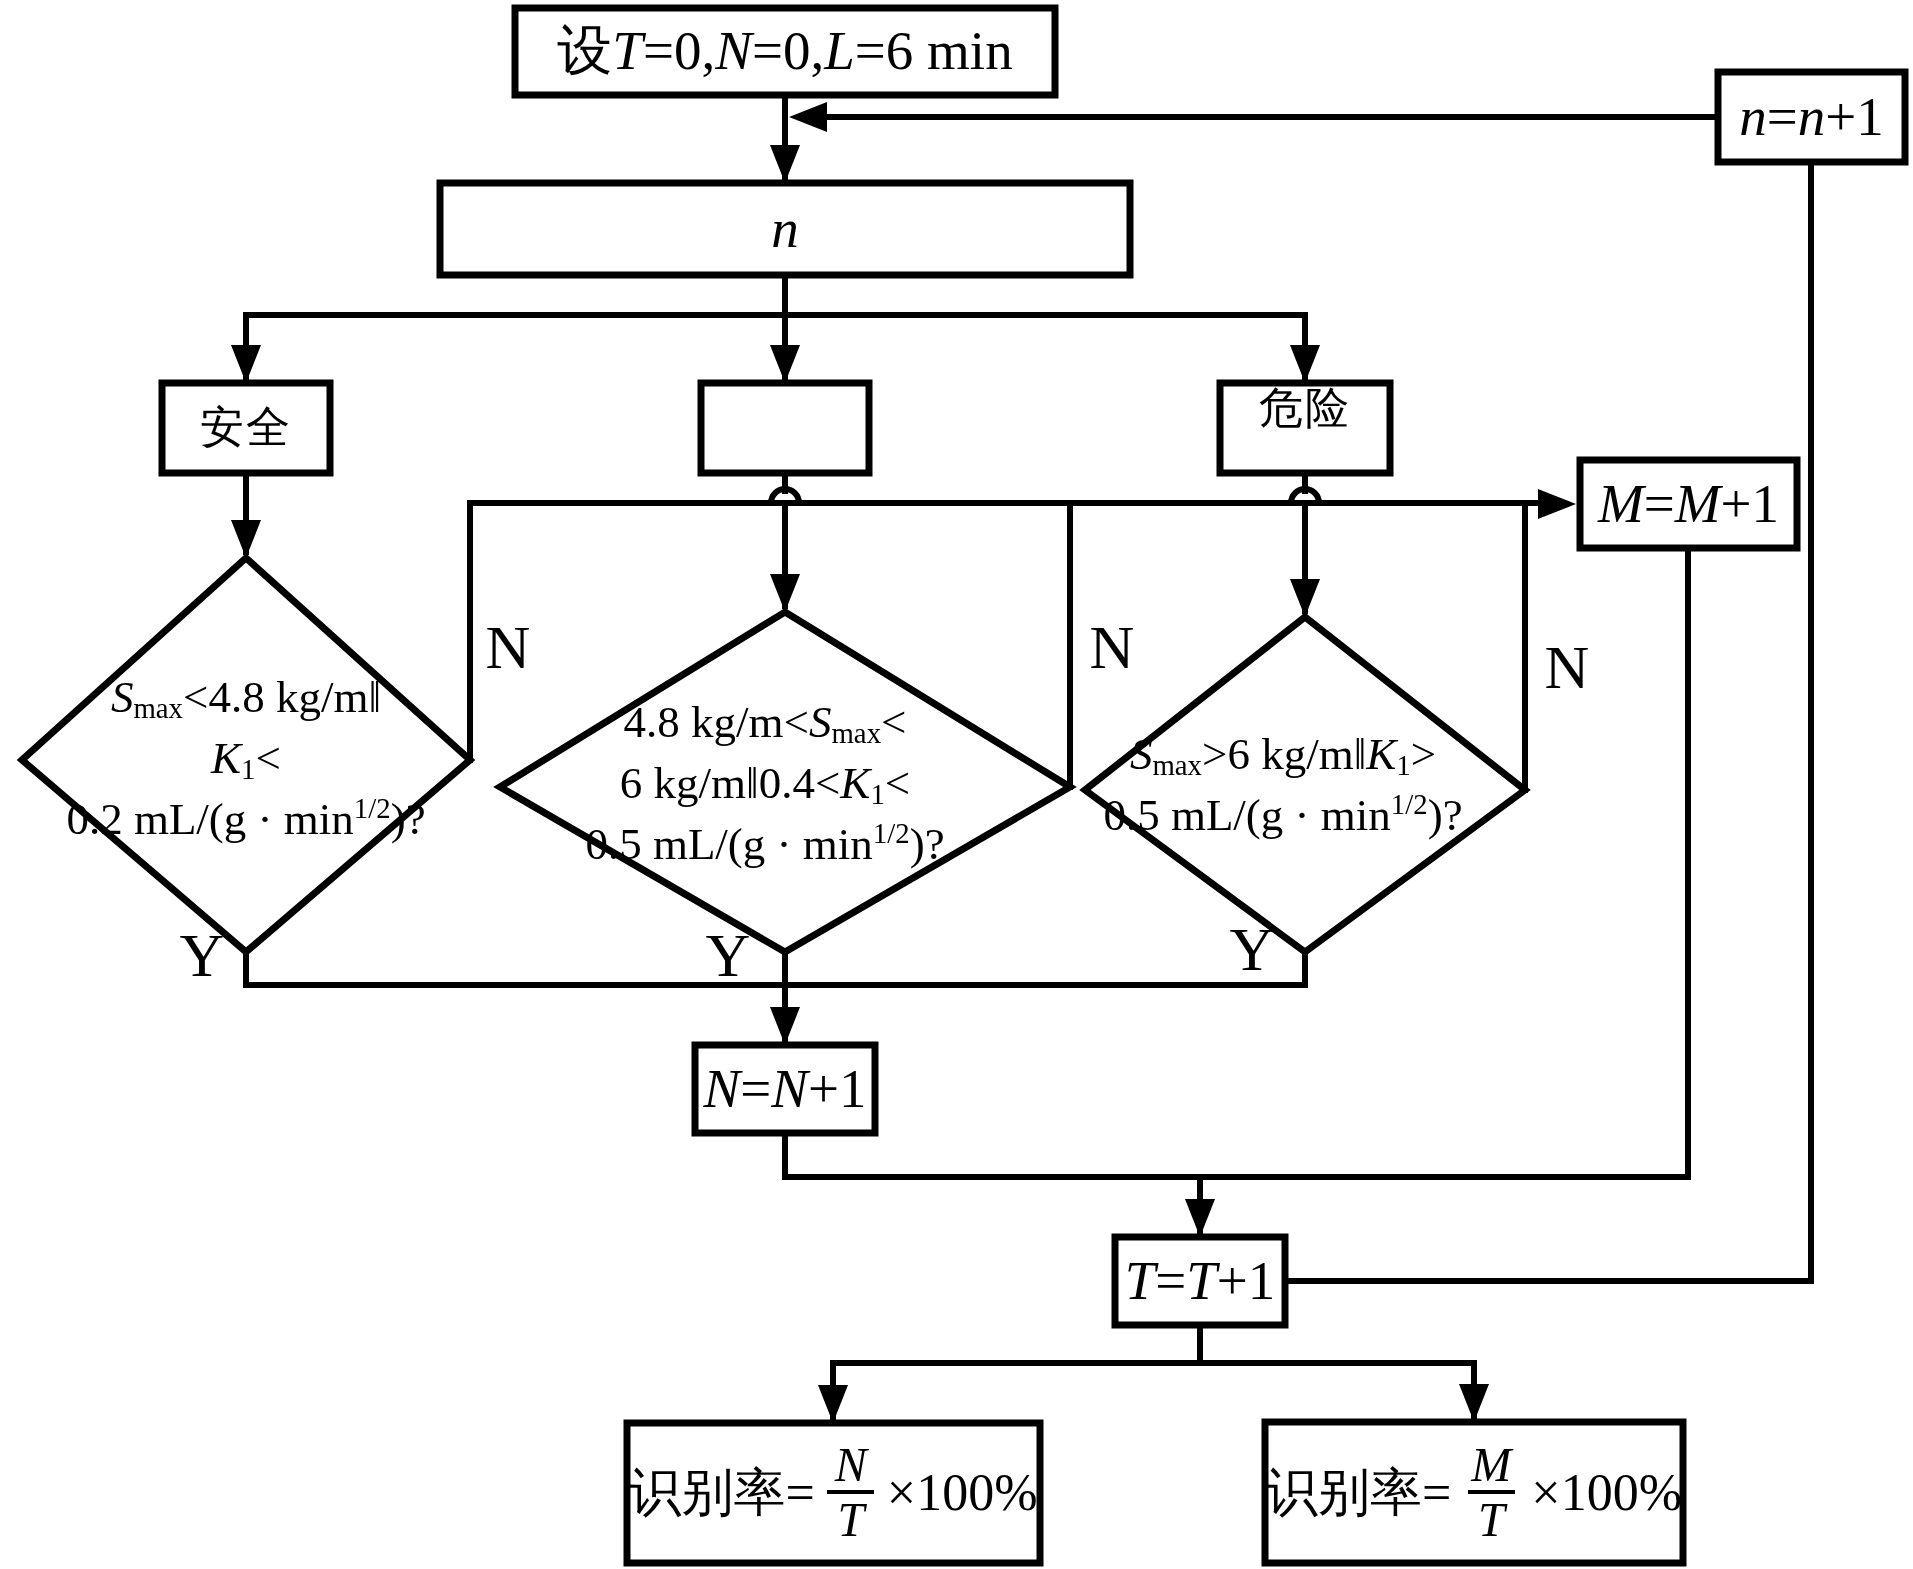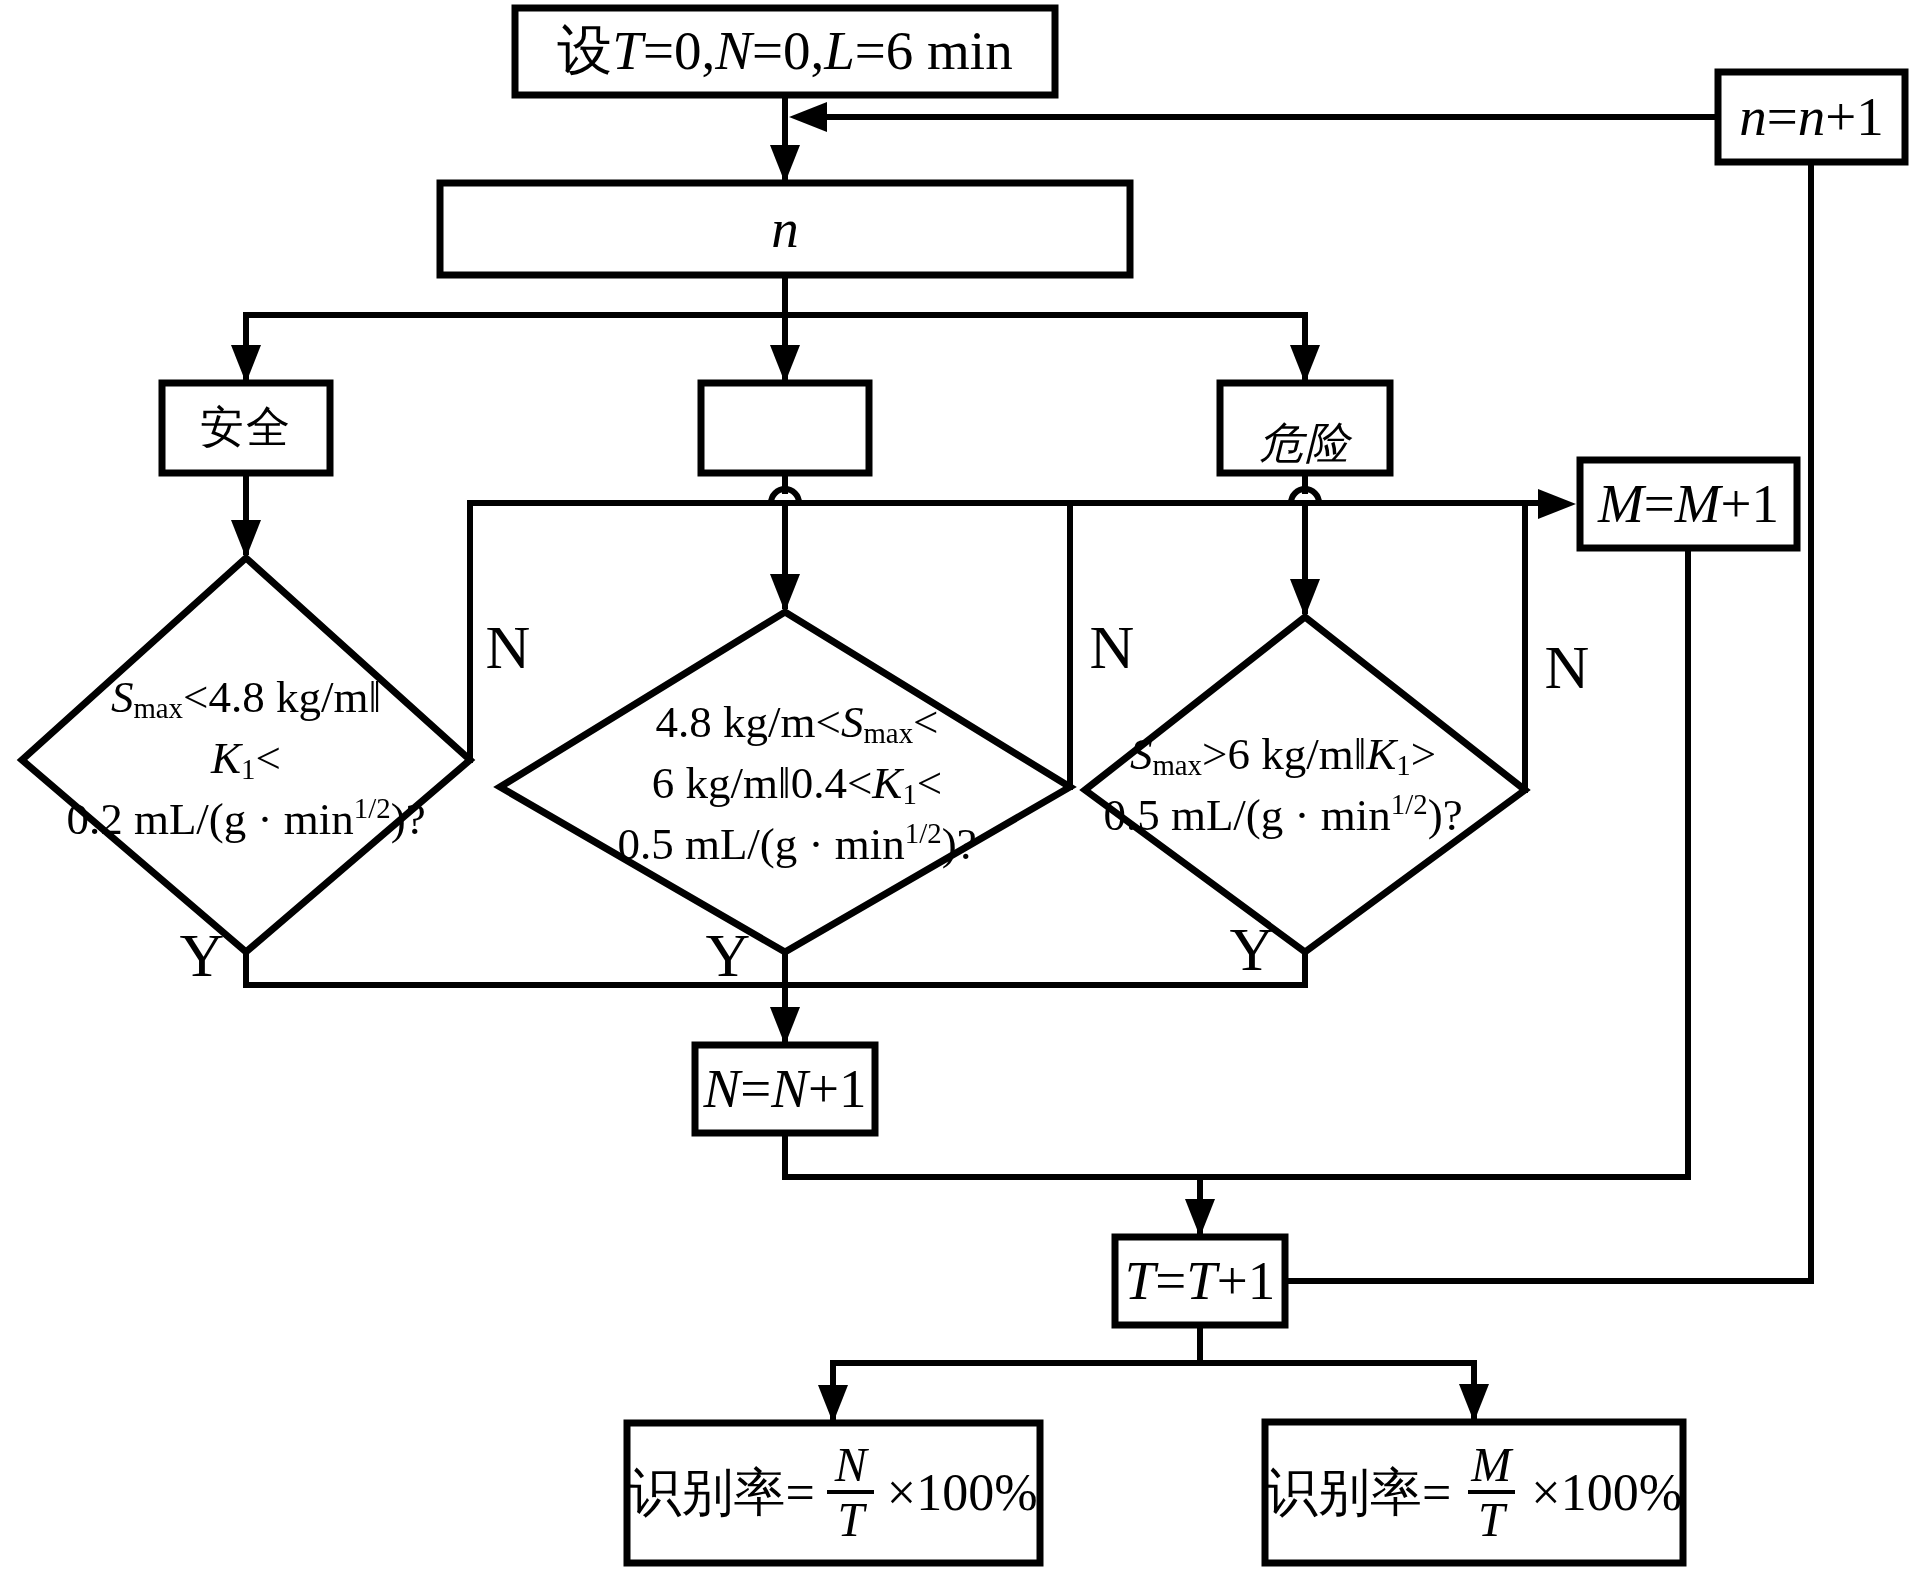--- a/index.html
+++ b/index.html
@@ -139,36 +139,36 @@
       <span>+1</span>
     </div>
 
   <div class="node fs-box" style="left:440px; top:183px; width:690px; height:92px;">
       <span class="it">n</span>
     </div>
 
   <div class="node fs-cjk" style="left:162px; top:383px; width:168px; height:90px;">安全</div>
 
 
-  <div class="node fs-cjk" style="left:1220px; top:399px; width:170px; height:90px;font-style:italic;">危险</div>
+  <div class="node fs-cjk" style="left:1220px; top:364px; width:170px; height:90px;">危险</div>
 
   <div class="node fs-box" style="left:1580px; top:460px; width:217px; height:88px;">
       <span class="it">M</span>
       <span>=</span>
       <span class="it">M</span>
       <span>+1</span>
     </div>
 
   <div class="node dia-text fs-dia" style="left:46px; top:648px; width:400px; height:220px;text-align:right;">
       <div class="fline"><span class="it">S</span><span class="sub">max</span><span>&lt;4.8 kg/m‖</span></div>
       <div class="fline"><span class="it">K</span><span class="sub">1</span><span>&lt;</span></div>
       <div class="fline"><span>0.2 mL/(g · min</span><span class="sup">1/2</span><span>)?</span></div>
     </div>
 
-  <div class="node dia-text fs-dia" style="left:557px; top:668px; width:480px; height:230px;">
+  <div class="node dia-text fs-dia" style="left:525px; top:668px; width:480px; height:230px;">
       <div class="fline"><span>4.8 kg/m&lt;</span><span class="it">S</span><span class="sub">max</span><span>&lt;</span></div>
       <div class="fline"><span>6 kg/m‖0.4&lt;</span><span class="it">K</span><span class="sub">1</span><span>&lt;</span></div>
       <div class="fline"><span>0.5 mL/(g · min</span><span class="sup">1/2</span><span>)?</span></div>
     </div>
 
   <div class="node dia-text fs-dia" style="left:1068px; top:700px; width:430px; height:170px;">
       <div class="fline"><span class="it">S</span><span class="sub">max</span><span>&gt;6 kg/m‖</span><span class="it">K</span><span class="sub">1</span><span>&gt;</span></div>
       <div class="fline"><span>0.5 mL/(g · min</span><span class="sup">1/2</span><span>)?</span></div>
     </div>
 

